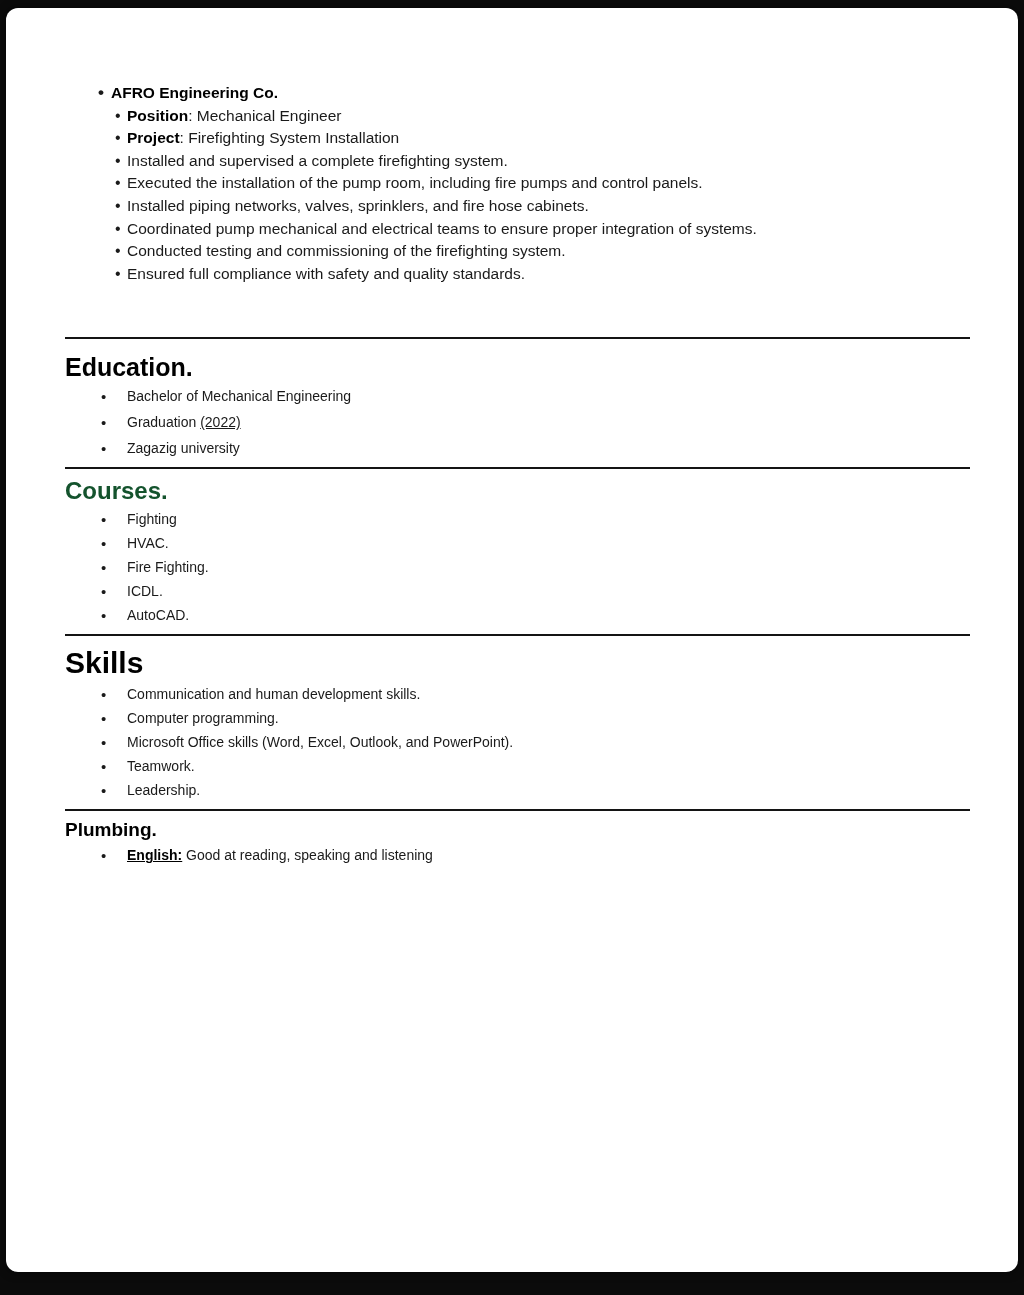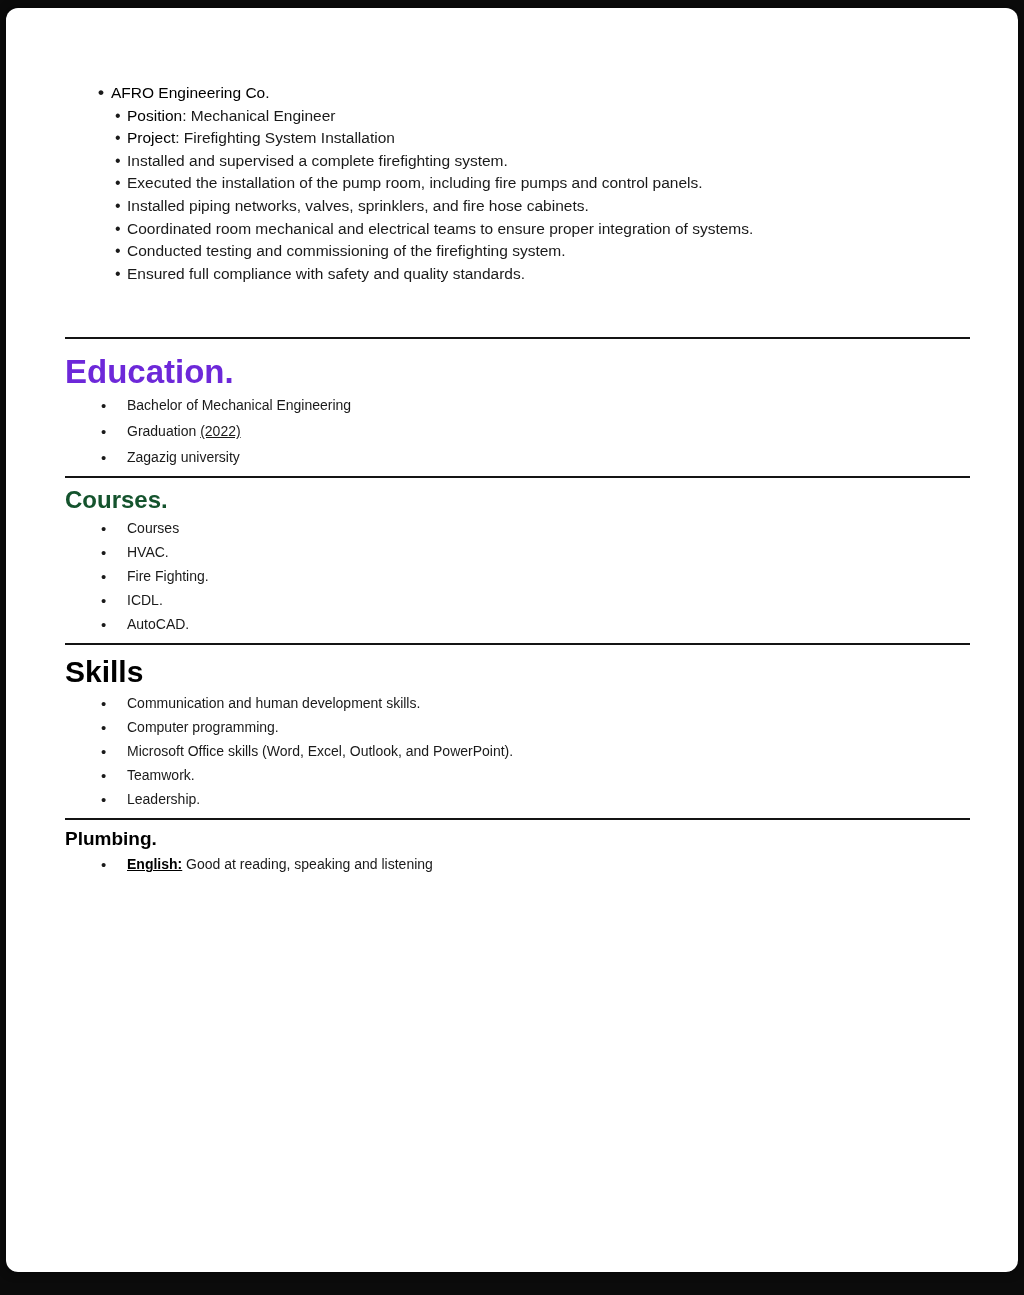--- a/index.html
+++ b/index.html
@@ -39,32 +39,32 @@
     content: "\2022";
     position: absolute; left: 33px; top: 0;
     font-weight: bold; font-size: 17px;
   }
   .exp-item.lvl2 { padding-left: 62px; }
   .exp-item.lvl2::before {
     content: "\2022";
     position: absolute; left: 50px; top: 0;
     font-size: 16px;
   }
-  .bold { font-weight: normal; color: #000; }
+  .bold { font-weight: bold; color: #000; }
 
   
   .rule {
     border: none;
     border-top: 2px solid #141414;
     margin: 0;
     width: 100%;
   }
 
   
-  .h-edu    { font-size: 33px; font-weight: bold; color: #6d28d9; margin: 14px 0 4px 0; }
+  .h-edu    { font-size: 25px; font-weight: bold; color: #000000; margin: 14px 0 4px 0; }
   .h-course { font-size: 24px; font-weight: bold; color: #14532d; margin: 8px 0 4px 0; }
   .h-skills { font-size: 30px; font-weight: bold; color: #000; margin: 10px 0 6px 0; }
   .h-lang   { font-size: 19px; font-weight: bold; color: #000; margin: 8px 0 4px 0; }
 
   
   .doc-list { margin: 6px 0 10px 0; }
   .doc-li {
     position: relative;
     padding-left: 62px;
     font-size: 14px;
@@ -99,21 +99,21 @@
         </div>
         <div class="exp-item lvl2">
           <span class="bold">Position</span><span>: Mechanical Engineer</span>
         </div>
         <div class="exp-item lvl2">
           <span class="bold">Project</span><span>: Firefighting System Installation</span>
         </div>
         <div class="exp-item lvl2"><span>Installed and supervised a complete firefighting system.</span></div>
         <div class="exp-item lvl2"><span>Executed the installation of the pump room, including fire pumps and control panels.</span></div>
         <div class="exp-item lvl2"><span>Installed piping networks, valves, sprinklers, and fire hose cabinets.</span></div>
-        <div class="exp-item lvl2"><span>Coordinated room mechanical and electrical teams to ensure proper integration of systems.</span></div>
+        <div class="exp-item lvl2"><span>Coordinated pump mechanical and electrical teams to ensure proper integration of systems.</span></div>
         <div class="exp-item lvl2"><span>Conducted testing and commissioning of the firefighting system.</span></div>
         <div class="exp-item lvl2"><span>Ensured full compliance with safety and quality standards.</span></div>
       </div>
 
       <div class="gap-after-exp"></div>
       <hr class="rule">
 
       <div>
         <div class="h-edu">Education.</div>
         <div class="doc-list">
@@ -127,21 +127,21 @@
             <span>Zagazig university</span>
           </div>
         </div>
       </div>
 
       <hr class="rule">
 
       <div>
         <div class="h-course">Courses.</div>
         <div class="doc-list tight">
-          <div class="doc-li"><span>Courses</span></div>
+          <div class="doc-li"><span>Fighting</span></div>
           <div class="doc-li"><span>HVAC.</span></div>
           <div class="doc-li"><span>Fire Fighting.</span></div>
           <div class="doc-li"><span>ICDL.</span></div>
           <div class="doc-li"><span>AutoCAD.</span></div>
         </div>
       </div>
 
       <hr class="rule">
 
       <div>

